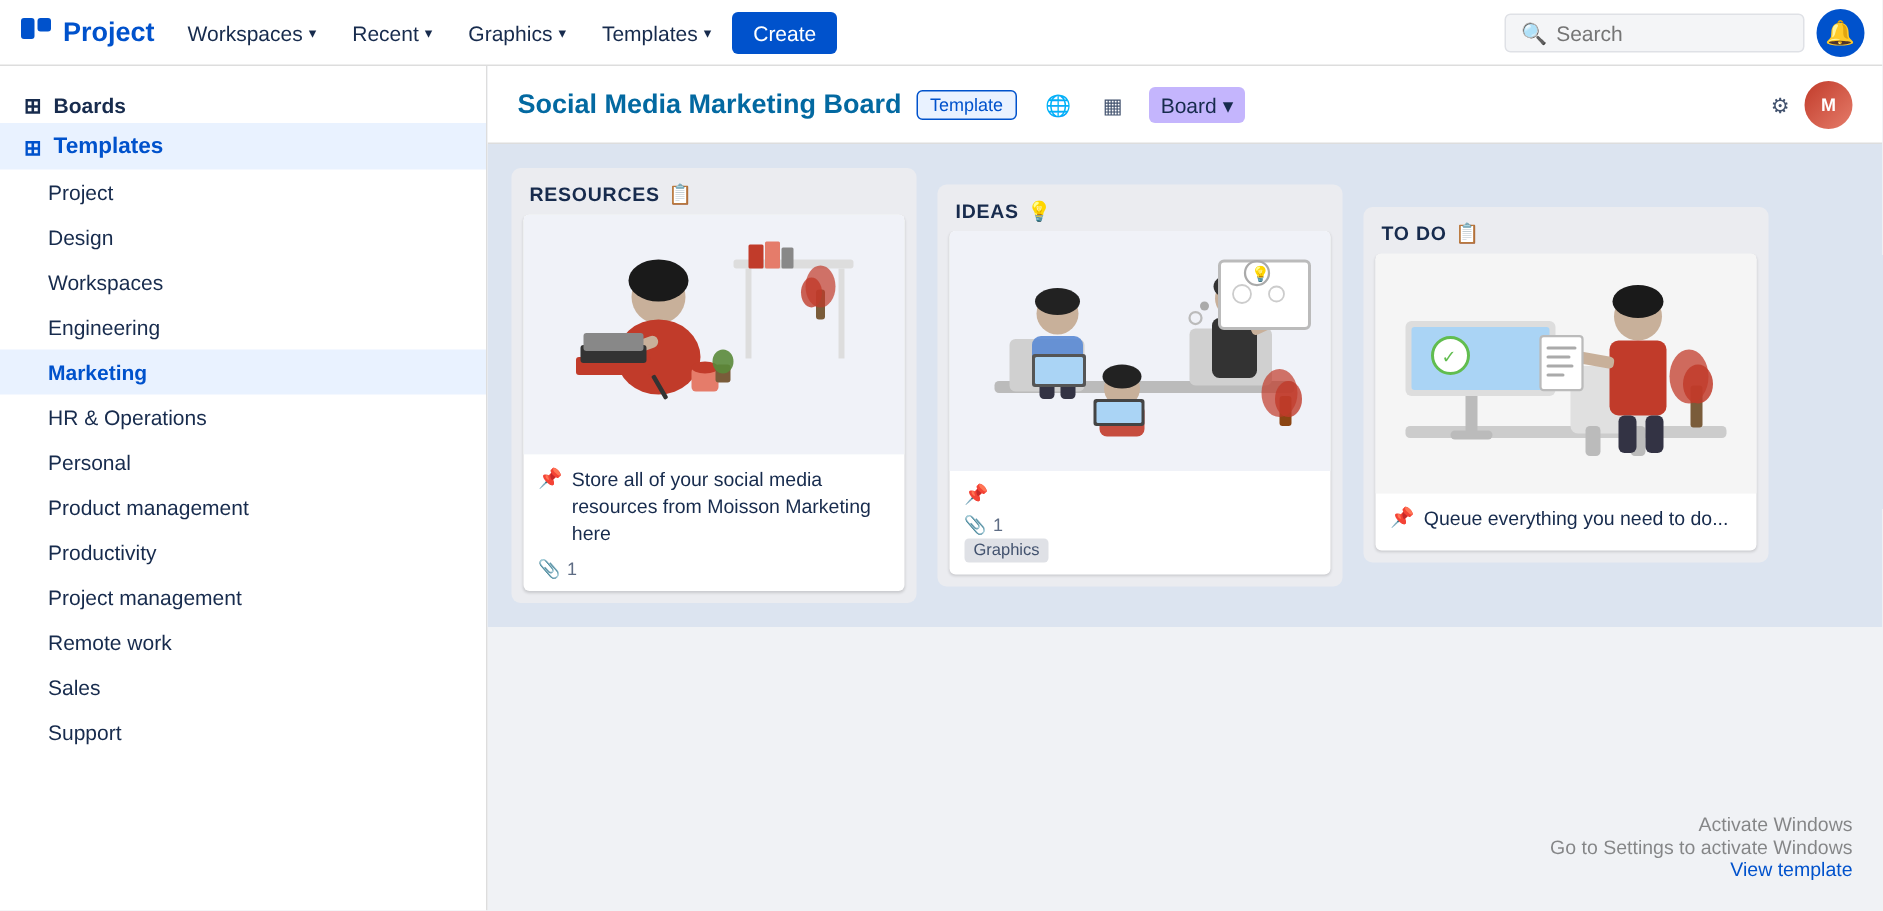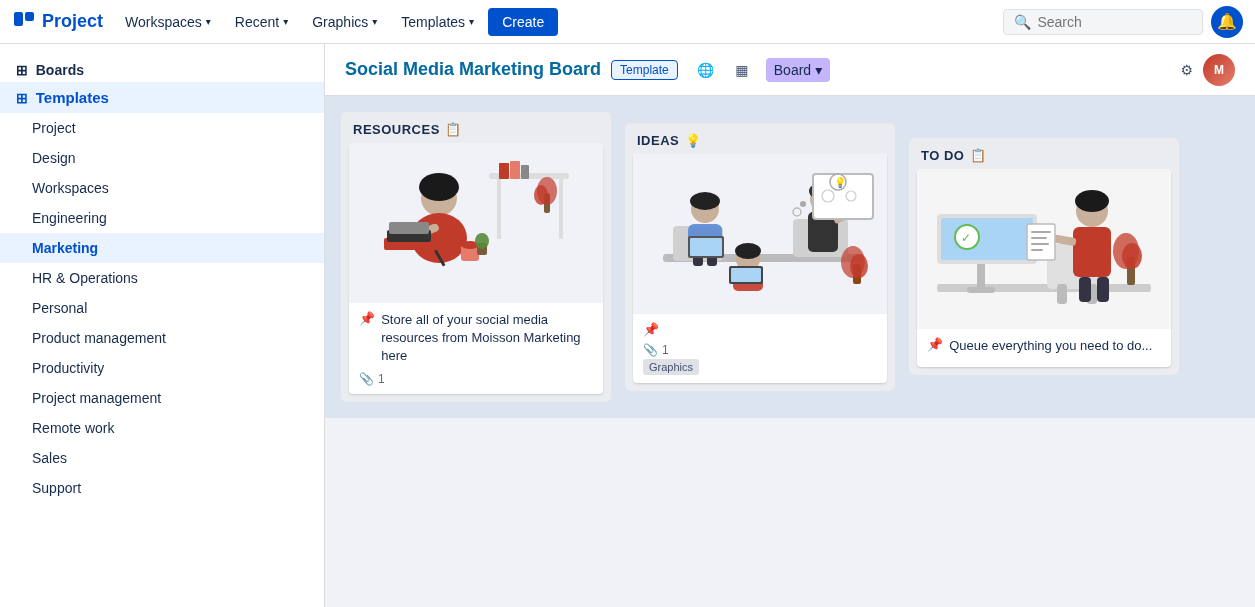--- a/index.html
+++ b/index.html
@@ -435,15 +435,24 @@
                   <span class="card-text">Queue everything you need to do...</span>
                 </div>
               </div>
             </div>
           </div>
         </div>
 
       </div>
     </div>
 
+    <div class="activate-overlay">
+      <div>Activate Windows</div>
+      <div>
+        Go to Settings to activate Windows
+      </div>
+      <div>
+        <a href="#" class="view-link">View template</a>
+      </div>
+    </div>
   </div>
 
 </div>
 
 </body></html>

